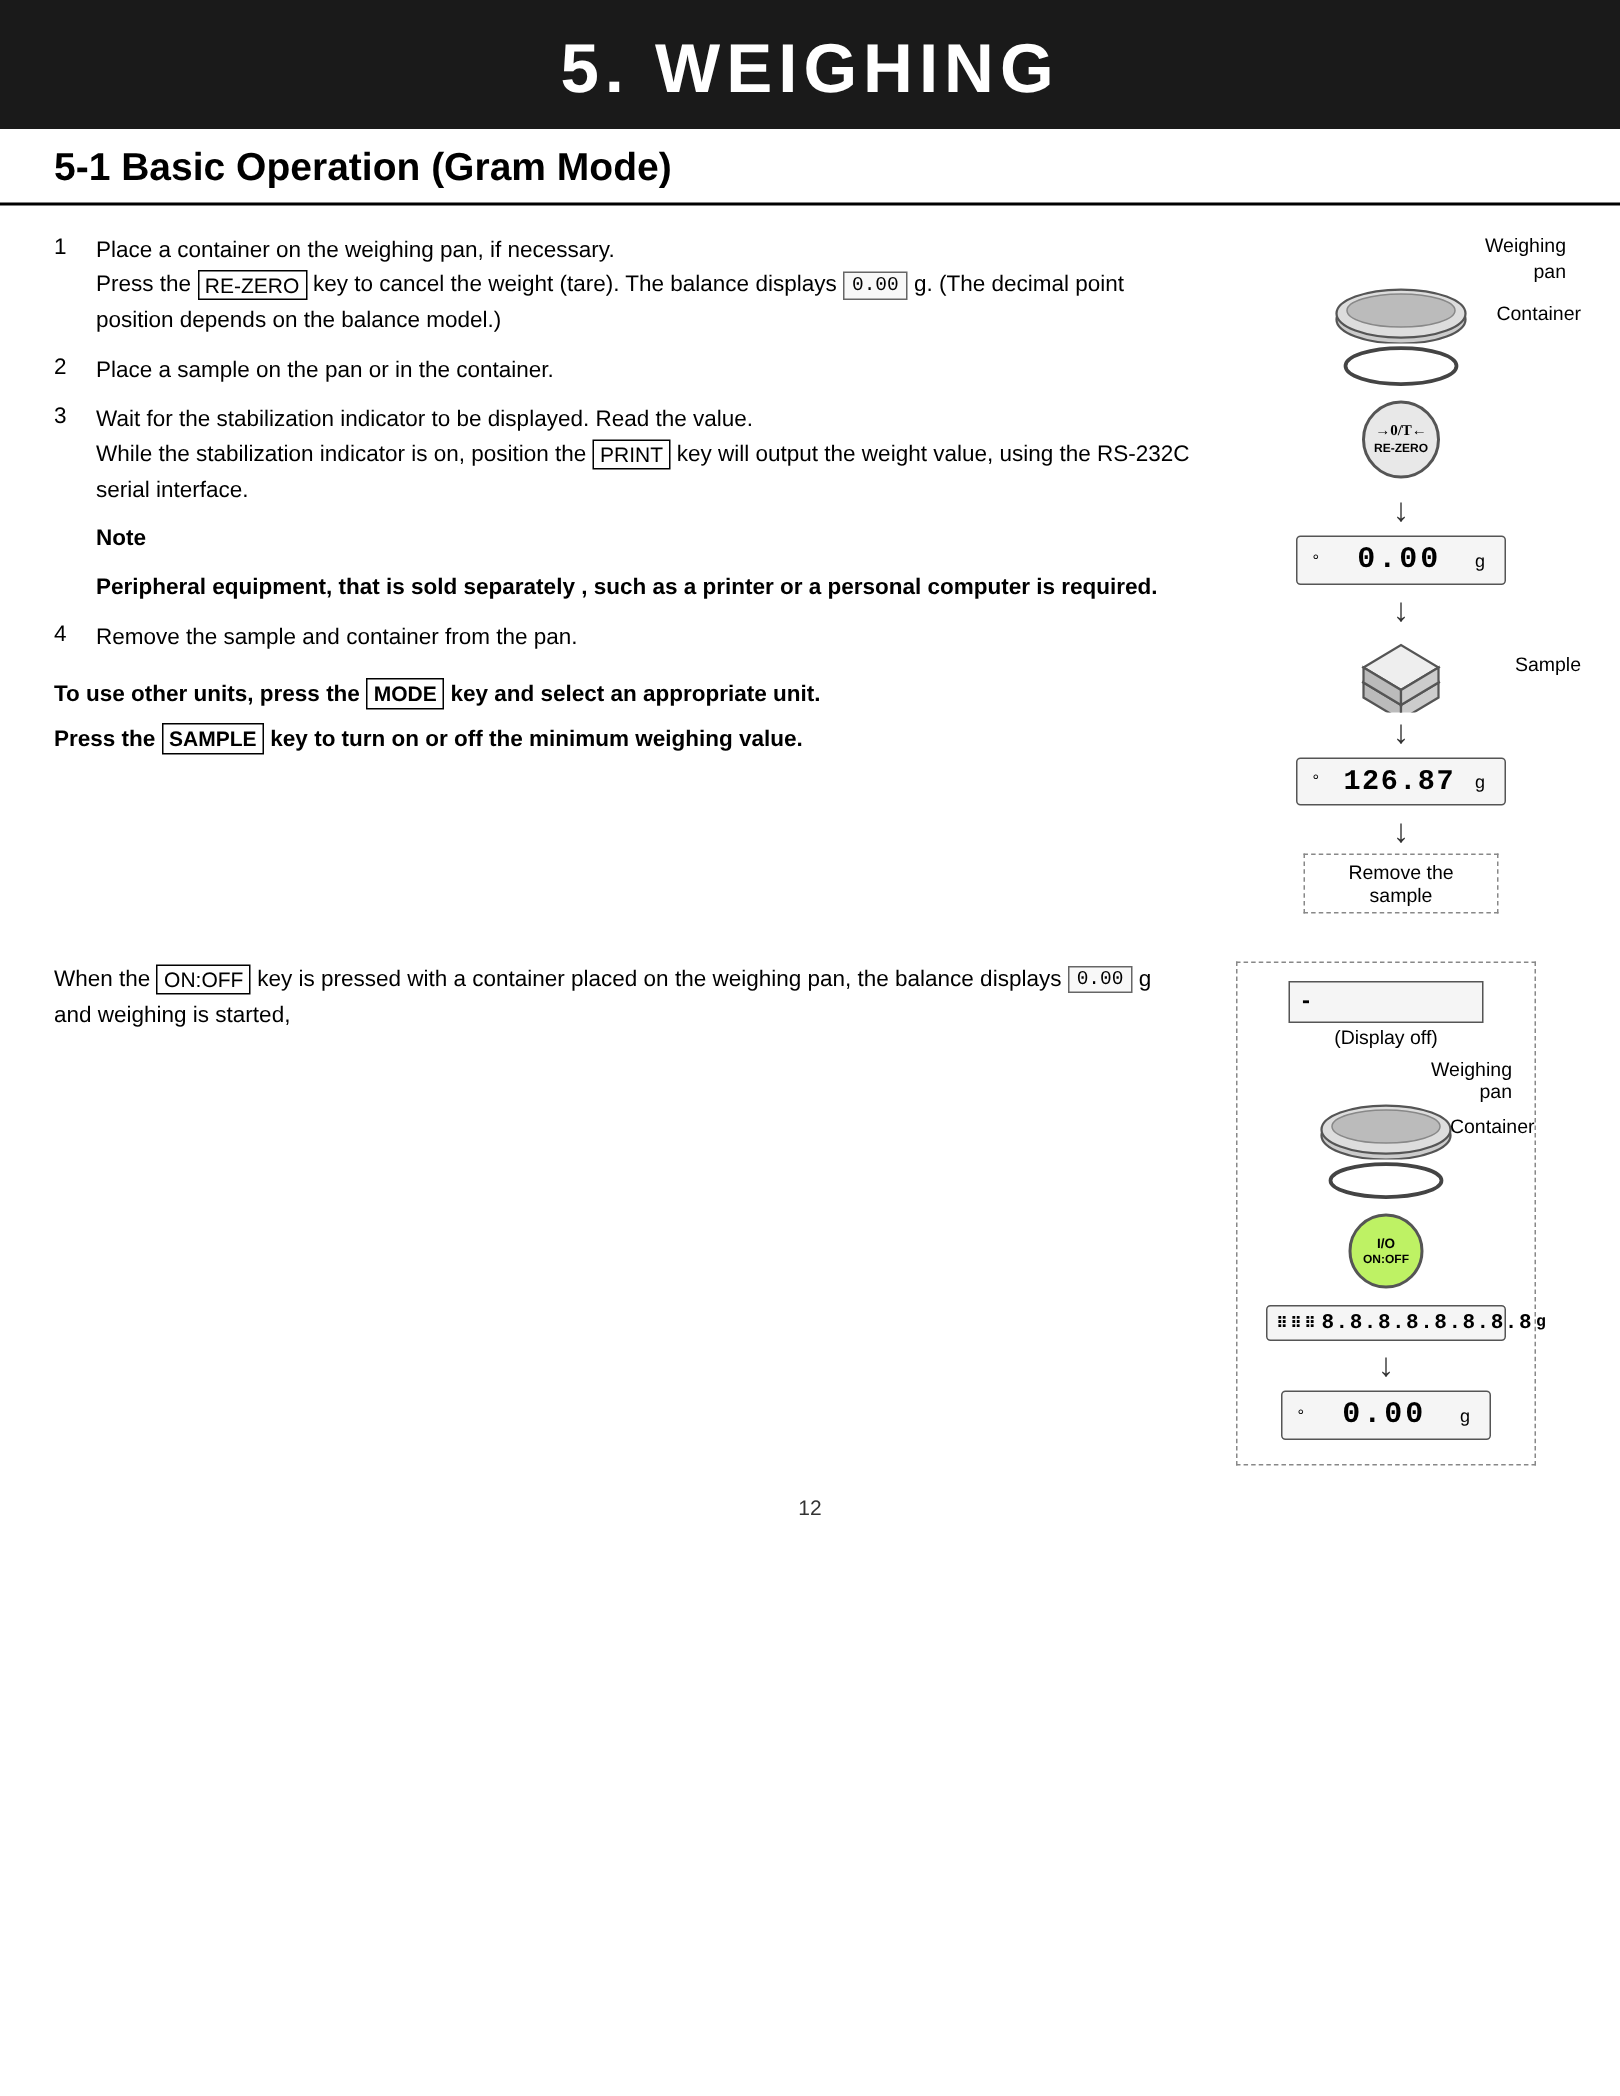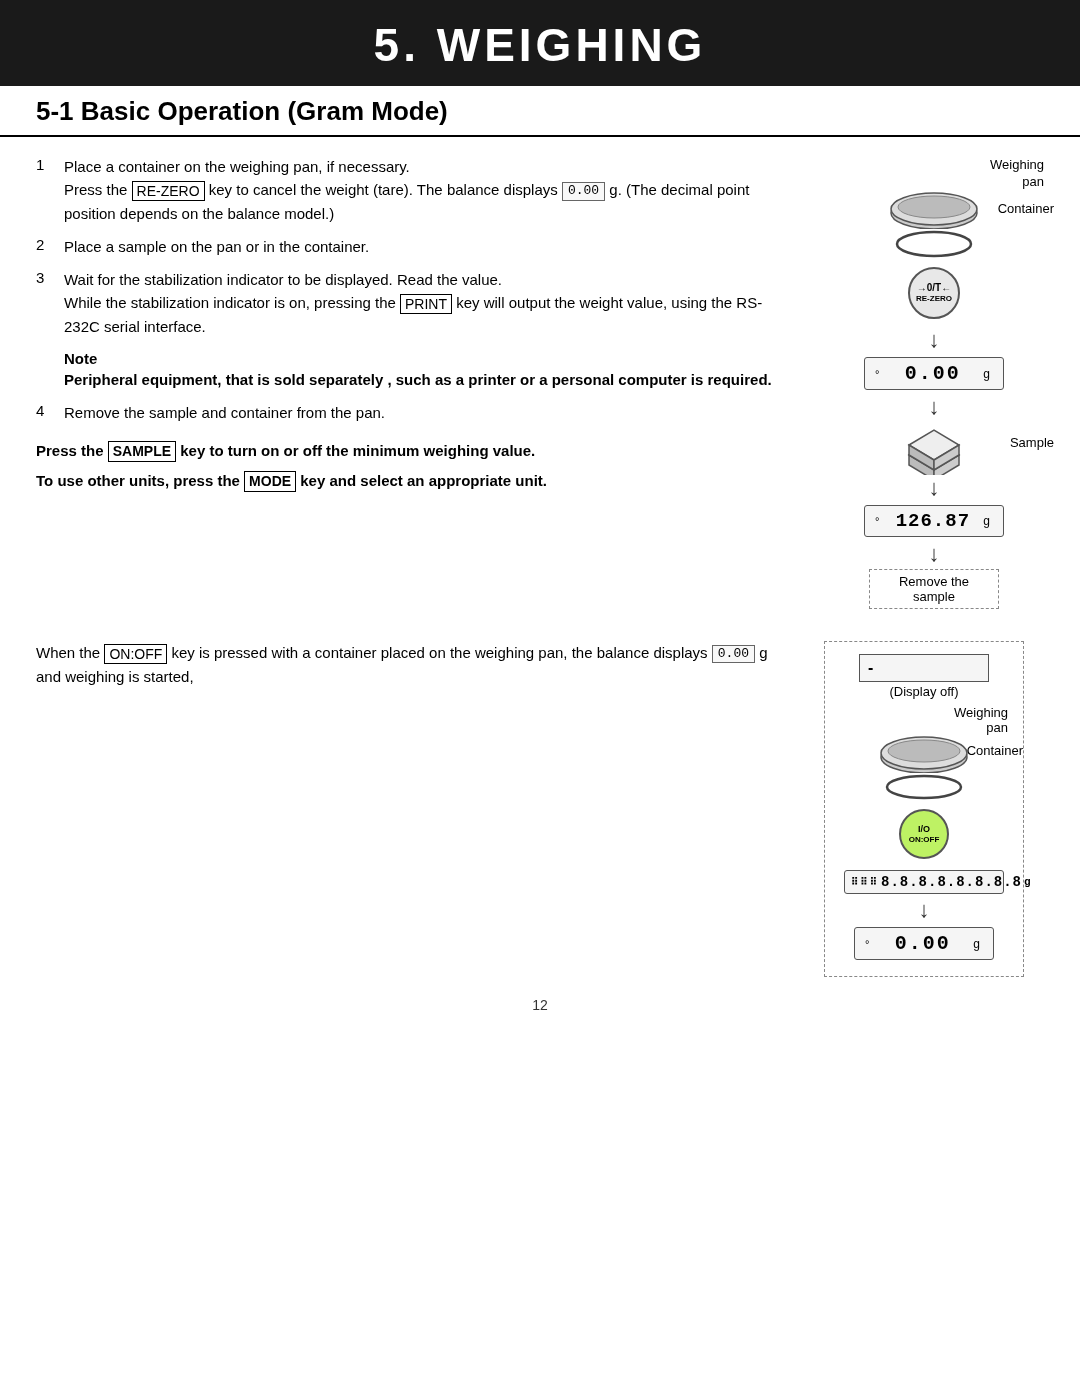--- a/index.html
+++ b/index.html
@@ -111,21 +111,21 @@
       vertical-align: middle;
     }
 
     
     .note-block {
       margin: 10px 0 10px 28px;
     }
     .note-title {
       font-weight: bold;
       font-size: 15px;
-      margin-bottom: 2px;
+      margin-bottom: 14px;
     }
     .note-body {
       font-weight: bold;
       font-size: 15px;
       line-height: 1.5;
     }
 
     
     .notes-block {
       margin: 14px 0 10px 0;
@@ -330,21 +330,21 @@
           <span class="step-num">2</span>
           <div class="step-content">
             <span>Place a sample on the pan or in the container.</span>
           </div>
         </li>
 
         <li>
           <span class="step-num">3</span>
           <div class="step-content">
             <span>Wait for the stabilization indicator to be displayed. Read the value.</span><br>
-            <span>While the stabilization indicator is on, pressing the </span><span class="key-box">PRINT</span><span> key will output the weight value, using the RS-232C serial interface.</span>
+            <span>While the stabilization indicator is on, position the </span><span class="key-box">PRINT</span><span> key will output the weight value, using the RS-232C serial interface.</span>
           </div>
         </li>
       </ol>
 
       <div class="note-block">
         <div class="note-title">Note</div>
         <div class="note-body">Peripheral equipment, that is sold separately , such as a printer or a personal computer is required.</div>
       </div>
 
       <ol class="steps-list" start="4">
@@ -352,24 +352,24 @@
           <span class="step-num">4</span>
           <div class="step-content">
             <span>Remove the sample and container from the pan.</span>
           </div>
         </li>
       </ol>
 
       <div class="notes-block">
         <div class="notes-body">
           <p>
-            <strong>Press the </strong><span class="key-box"><strong>SAMPLE</strong></span><strong> key to turn on or off the minimum weighing value.</strong>
+            <strong>To use other units, press the </strong><span class="key-box"><strong>MODE</strong></span><strong> key and select an appropriate unit.</strong>
           </p>
           <p>
-            <strong>To use other units, press the </strong><span class="key-box"><strong>MODE</strong></span><strong> key and select an appropriate unit.</strong>
+            <strong>Press the </strong><span class="key-box"><strong>SAMPLE</strong></span><strong> key to turn on or off the minimum weighing value.</strong>
           </p>
         </div>
       </div>
 
     </div>
 
     <div class="right-col">
       <div class="diagram-section">
 
         <div style="width:100%;display:flex;justify-content:flex-end;align-items:flex-start;gap:4px;margin-bottom:2px;">
@@ -389,21 +389,21 @@
         </div>
 
         <div style="position:relative;width:100%;display:flex;justify-content:center;">
           <svg width="80" height="30" viewBox="0 0 80 30">
             <ellipse cx="40" cy="15" rx="37" ry="12" fill="none" stroke="#444" stroke-width="2.5"></ellipse>
           </svg>
         </div>
 
         <div style="margin:4px auto;display:flex;justify-content:center;">
           <div class="rezero-btn">
-            <span style="font-size:10px;">→0/T←</span>
+            <span style="font-size:10px;font-family:Liberation Serif, serif;">→0/T←</span>
             <span style="font-size:8px;font-weight:bold;">RE-ZERO</span>
           </div>
         </div>
 
         <div class="arrow-down">↓</div>
 
         <div class="display-box">
           <span class="display-dot">°</span>
           <span style="font-size:20px;font-family:'Courier New',monospace;font-weight:bold;letter-spacing:2px;">0.00</span>
           <span class="display-unit">g</span>

